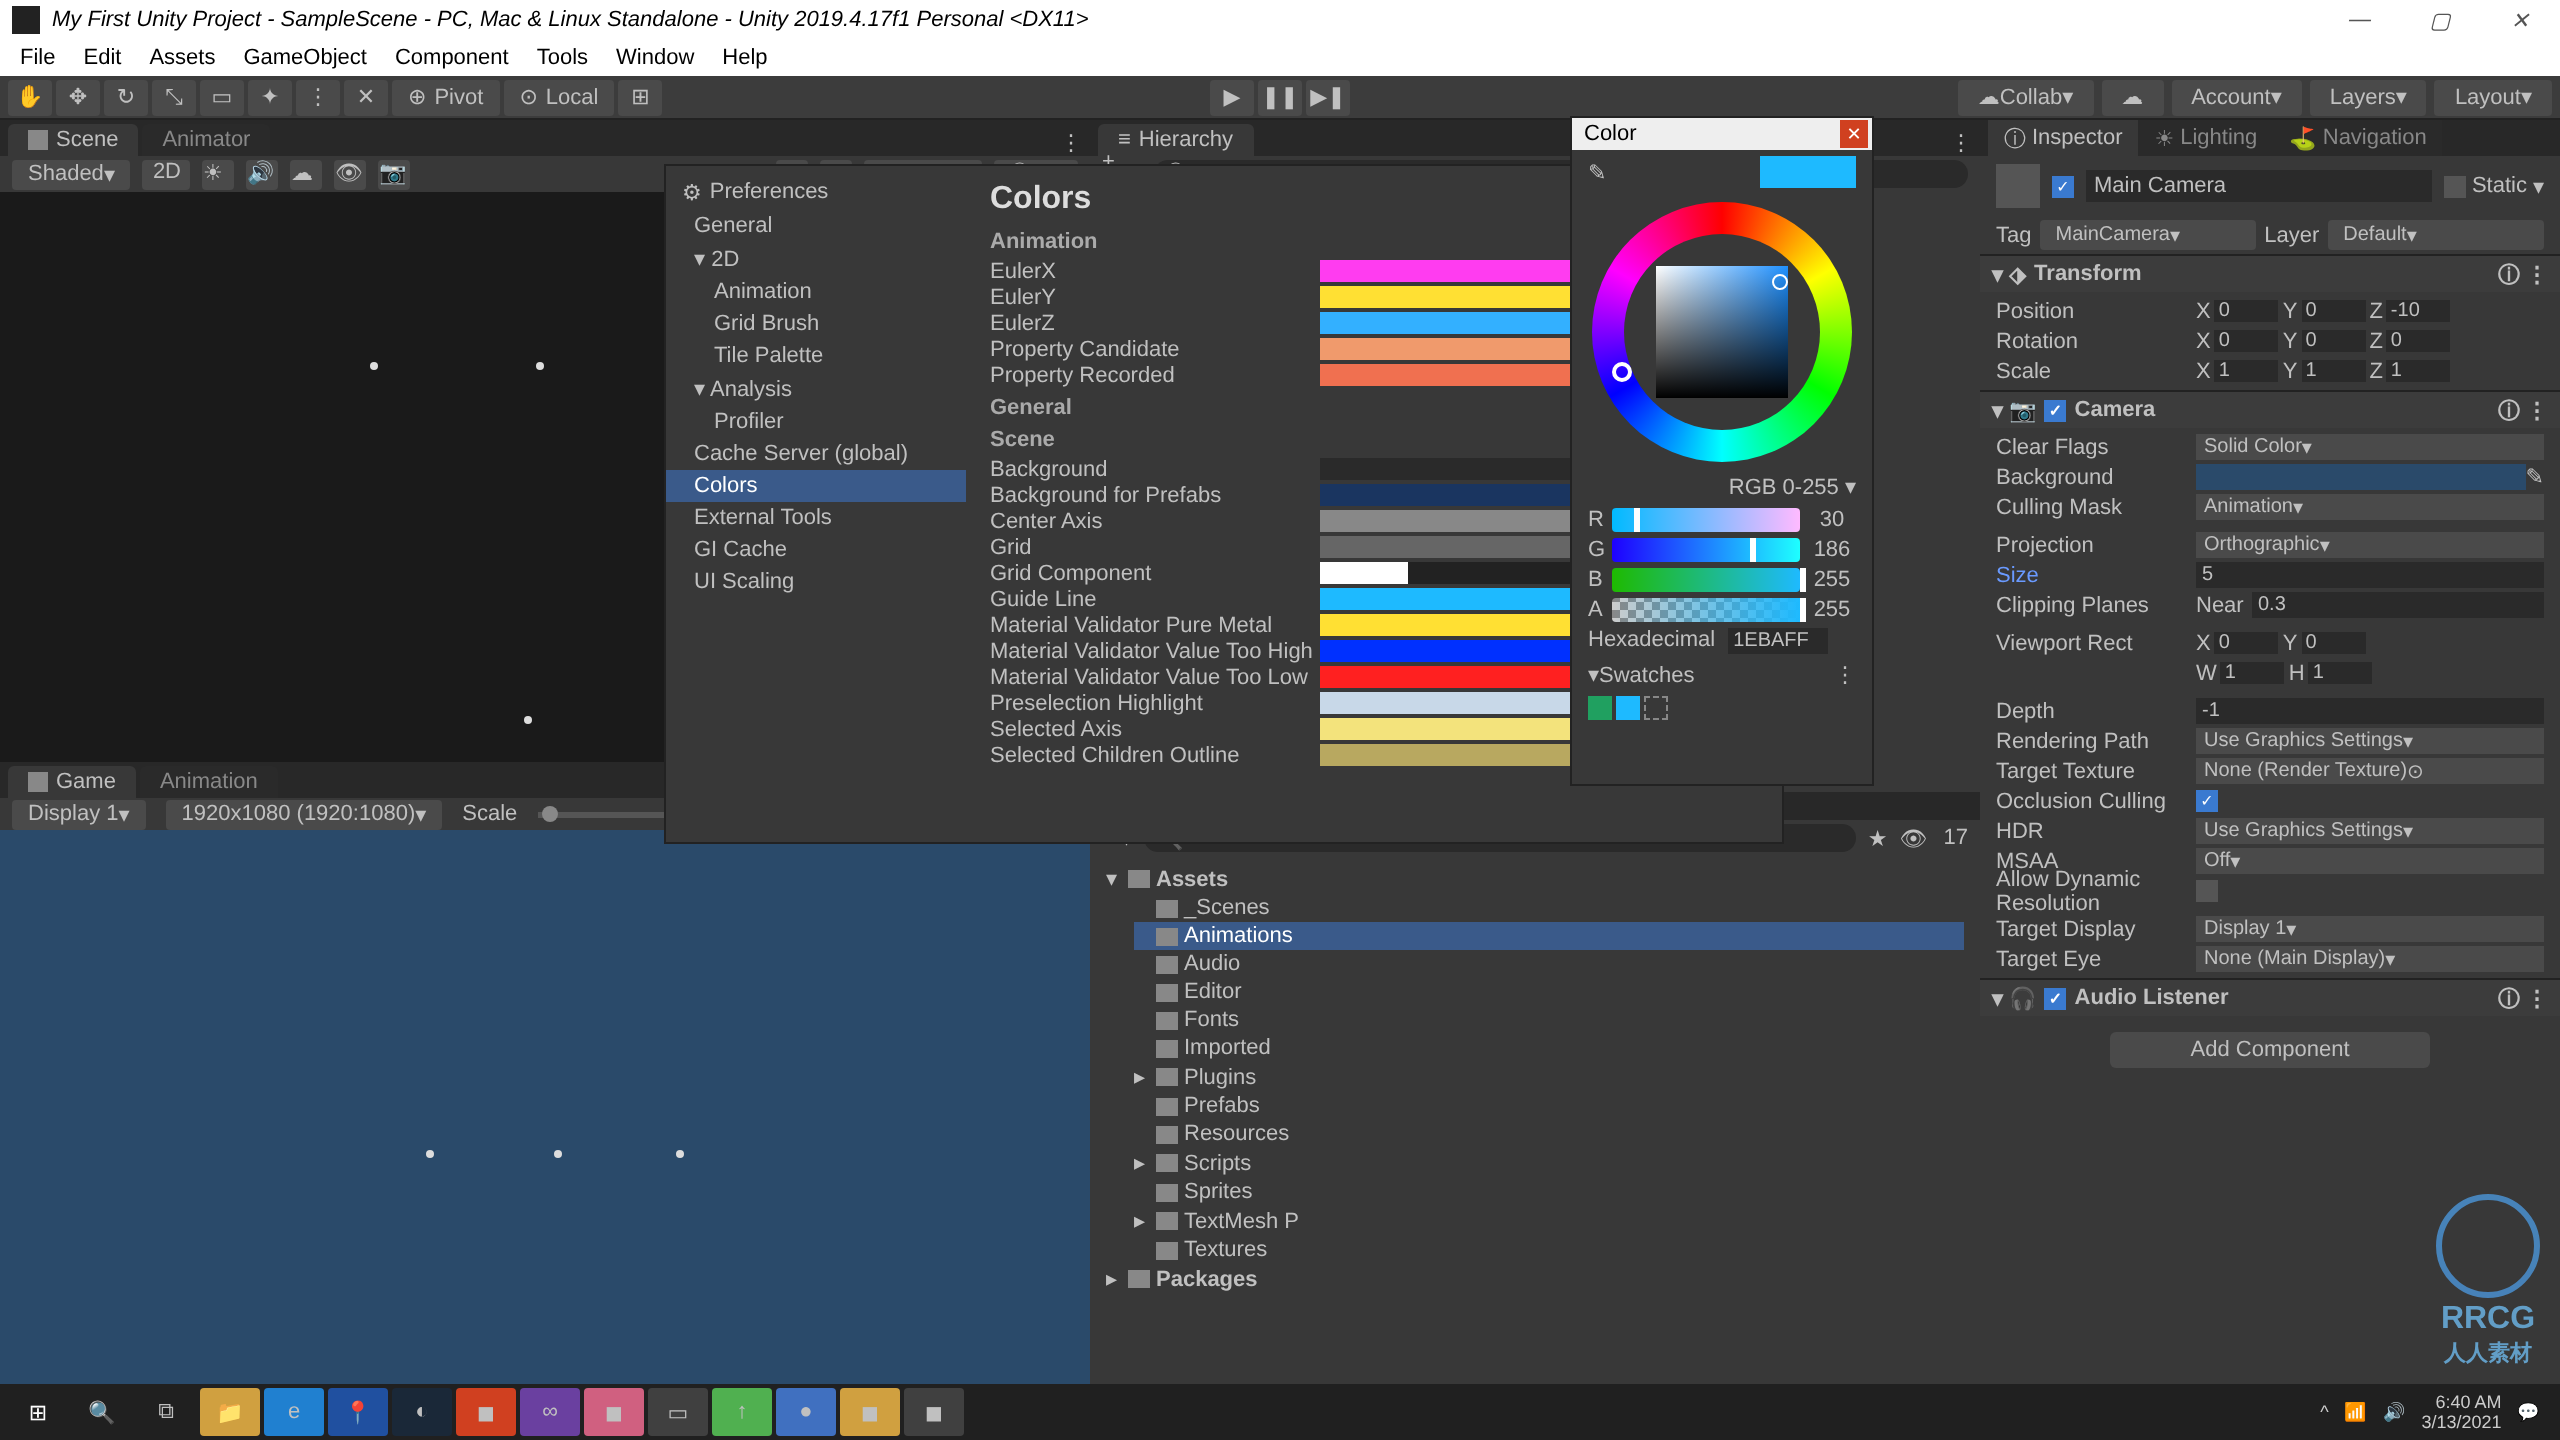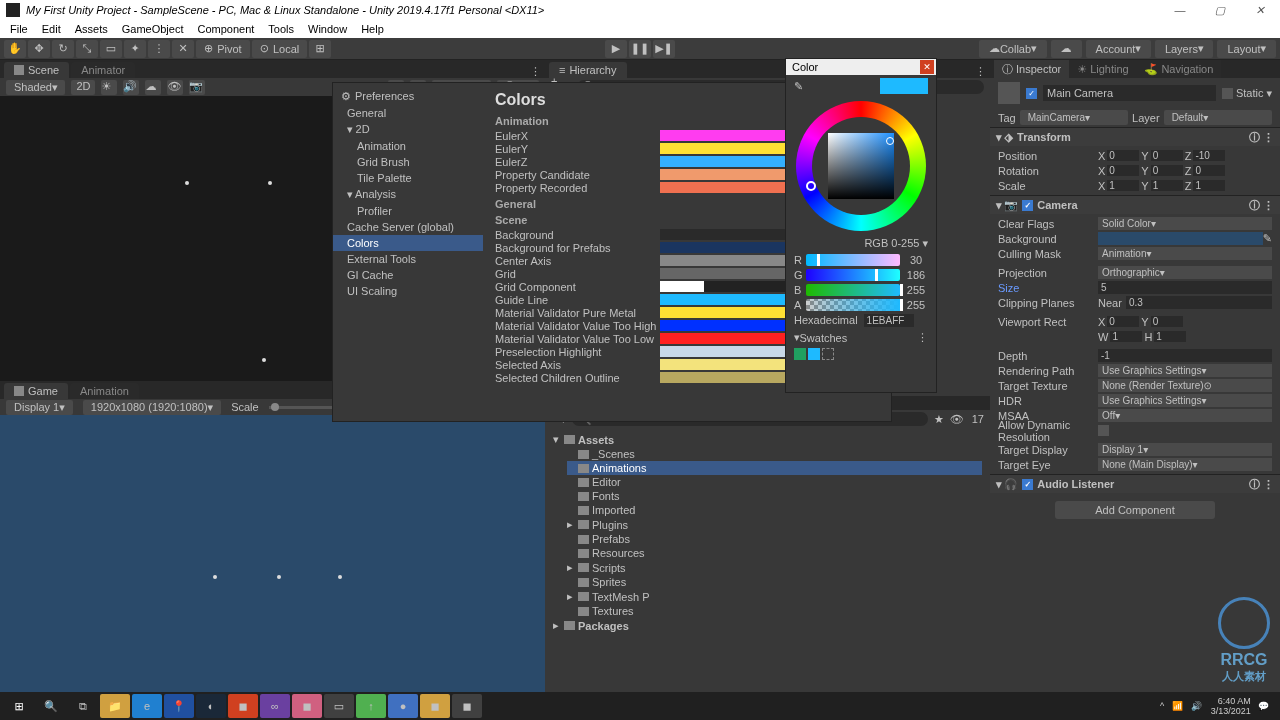--- a/index.html
+++ b/index.html
@@ -269,20 +269,25 @@
               <span>_Scenes</span>
             </div>
           <div class="proj-item sel">
               <span class="tri"></span>
               <span class="folder-icon"></span>
               <span>Animations</span>
             </div>
           <div class="proj-item">
               <span class="tri"></span>
               <span class="folder-icon"></span>
+              <span>Audio</span>
+            </div>
+          <div class="proj-item">
+              <span class="tri"></span>
+              <span class="folder-icon"></span>
               <span>Editor</span>
             </div>
           <div class="proj-item">
               <span class="tri"></span>
               <span class="folder-icon"></span>
               <span>Fonts</span>
             </div>
           <div class="proj-item">
               <span class="tri"></span>
               <span class="folder-icon"></span>
@@ -432,20 +437,24 @@
             <span class="plabel">Depth</span>
             <div class="pval">-1</div>
           </div>
         <div class="prop-row">
             <span class="plabel">Rendering Path</span>
             <div class="pdd"><span>Use Graphics Settings</span> ▾</div>
           </div>
         <div class="prop-row">
             <span class="plabel">Target Texture</span>
             <div class="pdd"><span>None (Render Texture)</span> ⊙</div>
+          </div>
+        <div class="prop-row">
+            <span class="plabel">Occlusion Culling</span>
+            <span class="chk on"></span>
           </div>
         <div class="prop-row">
             <span class="plabel">HDR</span>
             <div class="pdd"><span>Use Graphics Settings</span> ▾</div>
           </div>
         <div class="prop-row">
             <span class="plabel">MSAA</span>
             <div class="pdd"><span>Off</span> ▾</div>
           </div>
         <div class="prop-row">

